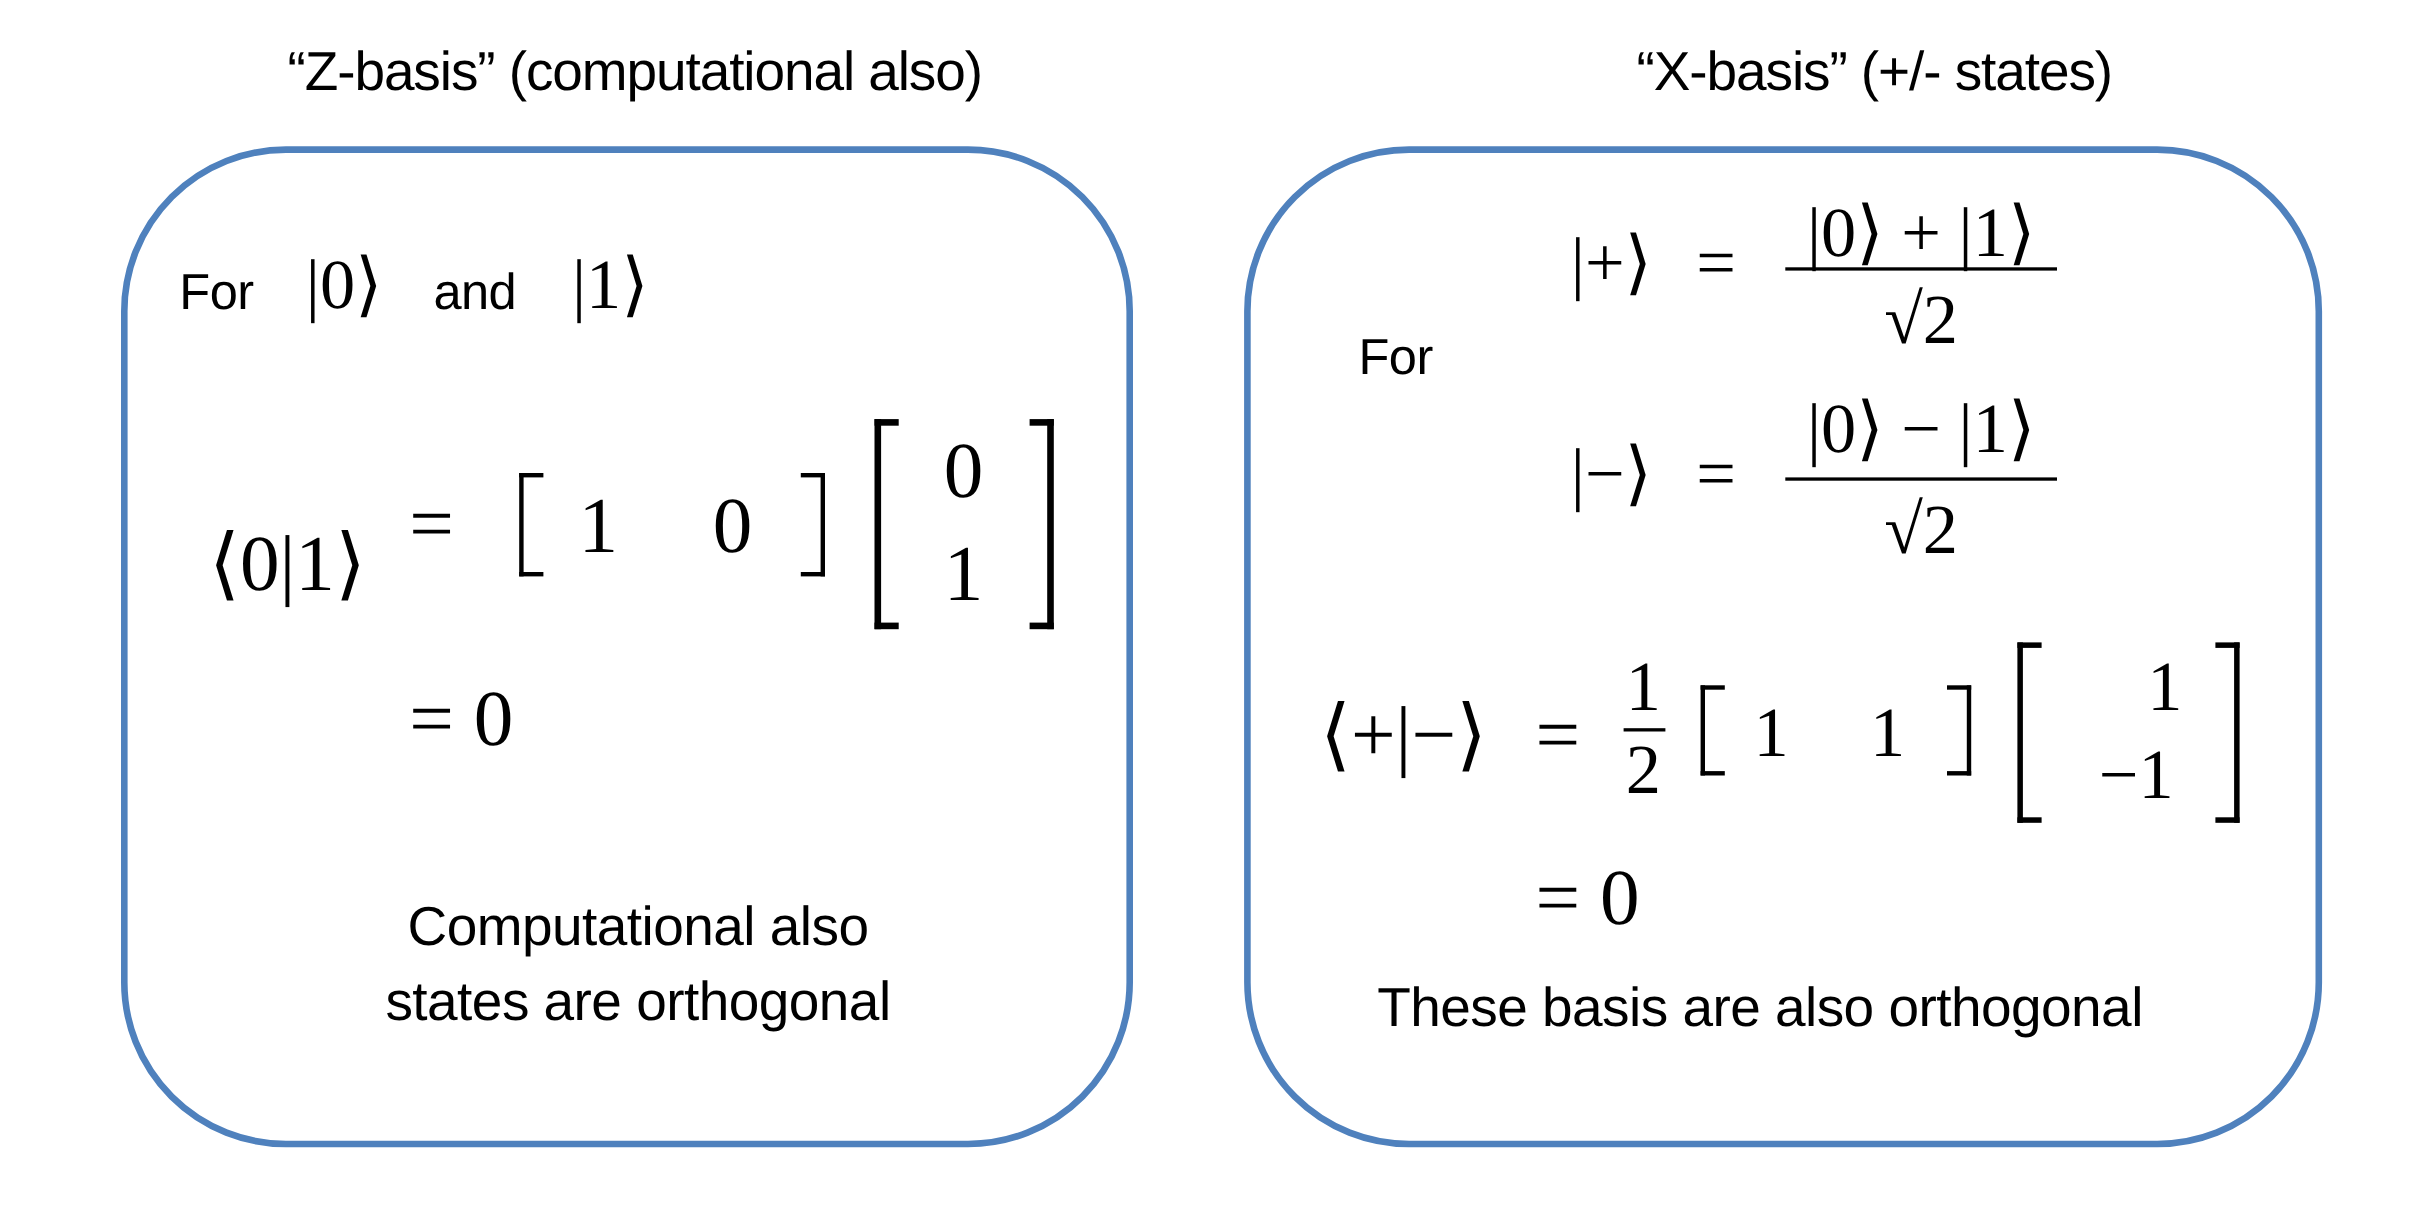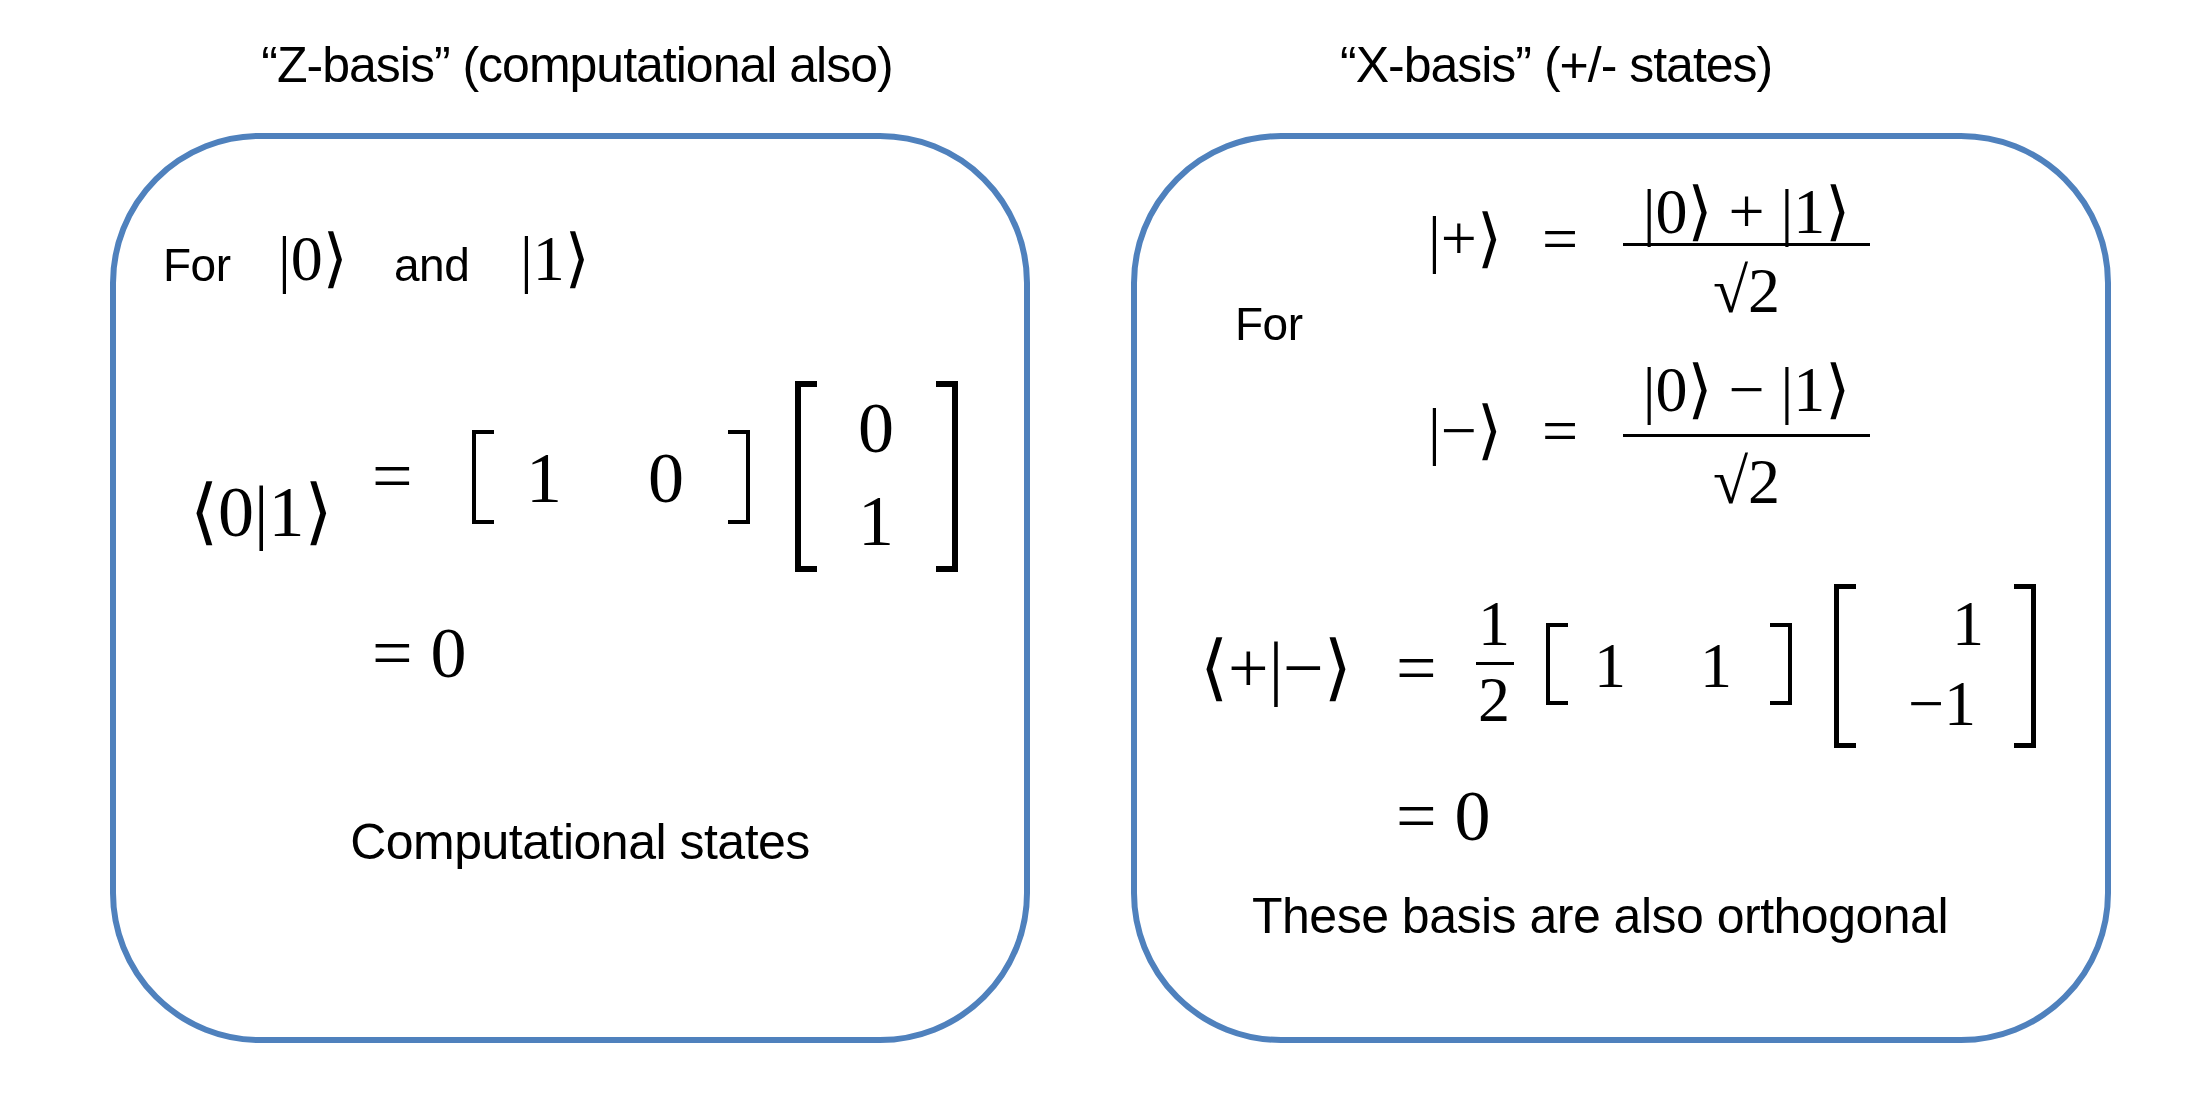--- a/index.html
+++ b/index.html
@@ -16,21 +16,21 @@
   .bracket-l { border-right: none; }
   .bracket-r { border-left: none; }
   .frac-bar { position: absolute; height: 3px; background: #000; }
   .caption { font-size: 50px; white-space: nowrap; line-height: 68px; text-align: center; letter-spacing: -0.5px; }
   .center { display: flex; align-items: center; justify-content: center; }
 </style>
 </head>
 <body>
 
 <div class="abs sans title" style="left:199px; top:36px; width:756px; text-align:center;">“Z-basis” (computational also)</div>
-<div class="abs sans title" style="left:1340px; top:36px; width:580px; text-align:left;">“X-basis” (+/- states)</div>
+<div class="abs sans title" style="left:1340px; top:36px; width:580px; text-align:right;">“X-basis” (+/- states)</div>
 
 <div class="abs panel" style="left:110px; top:133px; width:920px; height:910px;"></div>
 <div class="abs panel" style="left:1131px; top:133px; width:980px; height:910px;"></div>
 
 <div class="abs sans label" style="left:163px; top:238px;">For</div>
 <div class="abs serif math-md" style="left:278px; top:227px;">|0⟩</div>
 <div class="abs sans label" style="left:394px; top:238px;">and</div>
 <div class="abs serif math-md" style="left:520px; top:227px;">|1⟩</div>
 
 <div class="abs serif math" style="left:190px; top:440px;margin-top:36px;">⟨0|1⟩</div>
@@ -42,21 +42,22 @@
 <div class="bracket-r" style="left:728px; top:430px; height:94px;"></div>
 
 <div class="bracket-l" style="left:795px; top:381px; height:191px; border-width:6px;"></div>
 <div class="abs serif math" style="left:858px; top:392px;">0</div>
 <div class="abs serif math" style="left:858px; top:485px;">1</div>
 <div class="bracket-r" style="left:936px; top:381px; height:191px; border-width:6px;"></div>
 
 <div class="abs serif math" style="left:372px; top:617px;">= 0</div>
 
 <div class="abs sans caption" style="left:240px; top:808px; width:680px;">
-  <div>Computational states</div>
+  <div>Computational also</div>
+  <div>states are orthogonal</div>
 </div>
 
 <div class="abs sans label" style="left:1235px; top:297px;">For</div>
 
 <div class="abs serif math-md" style="left:1428px; top:207px;">|+⟩</div>
 <div class="abs serif math-md" style="left:1542px; top:207px;">=</div>
 <div class="abs serif math-md center" style="left:1623px; top:176px; width:247px; height:72px;">|0⟩ + |1⟩</div>
 <div class="frac-bar" style="left:1623px; top:243px; width:247px;"></div>
 <div class="abs serif math-md center" style="left:1623px; top:256px; width:247px; height:70px;">√2</div>
 

